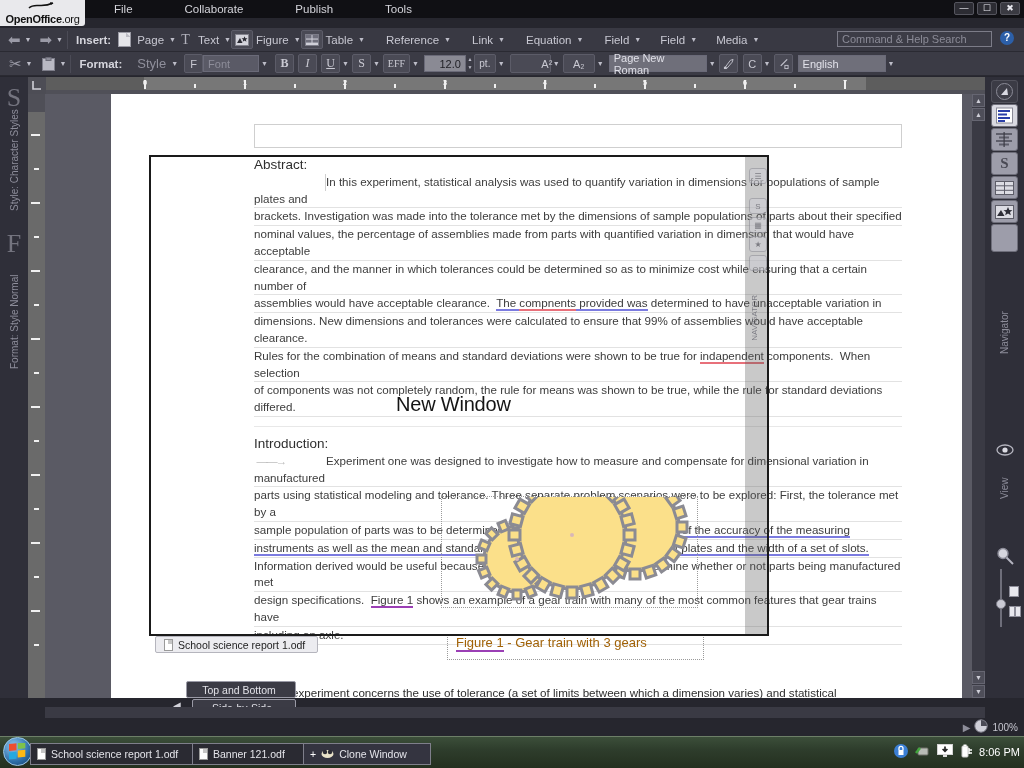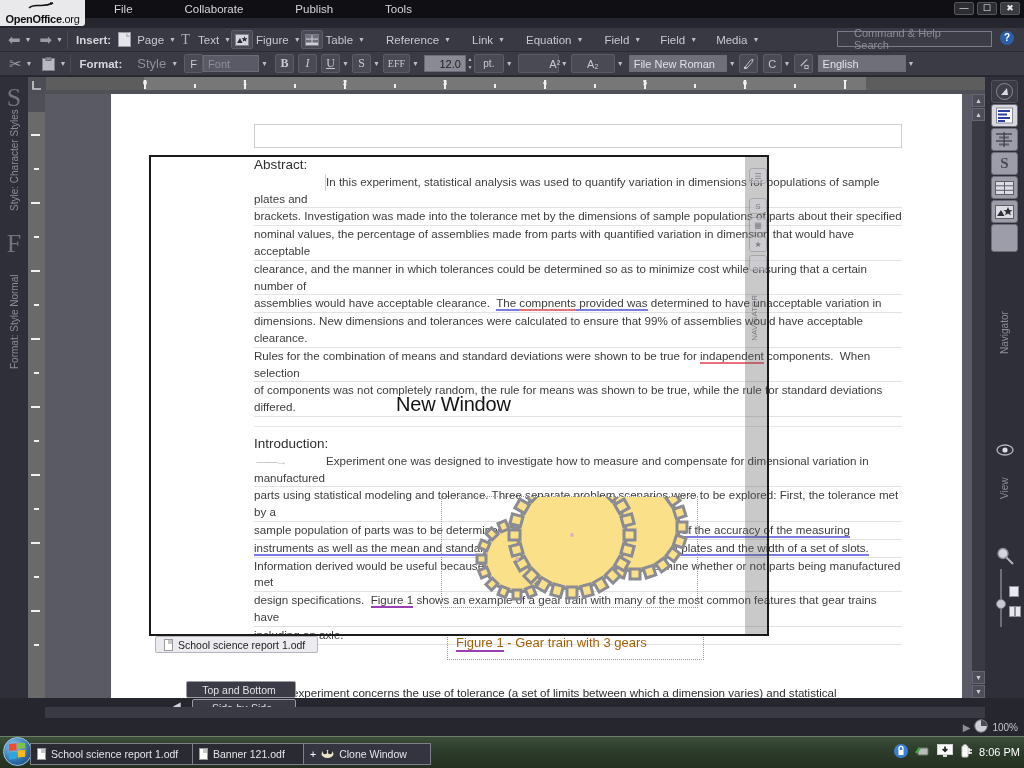--- a/index.html
+++ b/index.html
@@ -36,21 +36,21 @@
   .tbtn.flat{background:transparent;border:none;}
   .lbl{color:#d6d6dd;font-size:11.5px;font-weight:bold;padding:0 4px;}
   .mlbl{color:#c8c8d2;font-size:11.5px;padding:0 3px;}
   .mlbl.dim{color:#8f8f9b;}
   .caret{color:#bdbdc8;font-size:7px;margin-left:2px;}
   .arrowbtn{color:#9a9aa6;font-size:15px;line-height:15px;padding:0 2px;}
   .txtfield{height:17px;background:#5a5a66;border:1px solid #6a6a78;color:#d9d9e2;font-size:11px;
     display:flex;align-items:center;padding:4px 4px;}
   .spin{display:flex;flex-direction:column;width:8px;height:17px;justify-content:space-around;align-items:center;color:#c0c0cc;font-size:5px;line-height:5px;}
   .searchbox{position:absolute;right:32px;top:3px;width:155px;height:16px;border:1px solid #7c7c88;
-    background:#3c3c46;color:#8b8b97;font-size:11px;display:flex;align-items:center;padding:0 16px;}
+    background:#3c3c46;color:#8b8b97;font-size:11px;display:flex;align-items:center;padding:0 4px;}
   .helpq{position:absolute;right:10px;top:3px;width:14px;height:14px;border-radius:50%;background:#2c5fa8;
     color:#fff;font-size:10px;font-weight:bold;text-align:center;line-height:14px;}
 
   
   .railL{position:absolute;left:0;top:77px;width:28px;height:621px;background:#2f2f39;}
   .railR{position:absolute;right:0;top:77px;width:39px;height:621px;background:#2f2f39;}
   .vtext{writing-mode:vertical-rl;transform:rotate(180deg);color:#8e8e9b;font-size:10px;white-space:nowrap;}
   .bigGlyph{color:#74747f;font-size:26px;font-family:"Liberation Serif",serif;text-align:center;}
 
   .railR .ricon{width:27px;height:23px;margin:0 auto 1px auto;background:#9d9daa;border:1px solid #6e6e7a;
@@ -261,30 +261,30 @@
     <div class="caret">▼</div>
     <div style="width:3px"></div>
     <div class="tbtn" style="width:27px;font-size:10px;font-family:'Liberation Serif',serif;">EFF</div>
     <div class="caret">▼</div>
     <div style="width:5px"></div>
     <div class="txtfield" style="width:42px;justify-content:flex-end;background:#8a8a94;color:#1e1e24;">12.0</div>
     <div class="spin">
         <span>▲</span>
         <span>▼</span>
       </div>
-    <div class="tbtn" style="width:30px;font-size:10px;">pt.</div>
+    <div class="tbtn" style="width:22px;font-size:10px;">pt.</div>
     <div class="caret">▼</div>
     <div style="width:5px"></div>
     <div class="tbtn" style="width:20px;font-size:11px;padding-left:36px;">A²</div>
     <div class="caret">▼</div>
     <div style="width:3px"></div>
-    <div class="tbtn" style="width:44px;font-size:11px;">A₂</div>
+    <div class="tbtn" style="width:32px;font-size:11px;">A₂</div>
     <div class="caret">▼</div>
     <div style="width:5px"></div>
-    <div class="txtfield" style="width:98px;background:#6f6f7a;color:#e0e0e8;">File New Roman</div>
+    <div class="txtfield" style="width:98px;background:#6f6f7a;color:#e0e0e8;">Page New Roman</div>
     <div class="caret">▼</div>
     <div style="width:3px"></div>
     <div class="tbtn" style="width:19px;">
       <svg width="12" height="12" viewBox="0 0 12 12">
           <path d="M2 10 L8 2 L11 1 L10 4 L4 11 Z" fill="none" stroke="#c5c5cf"></path>
           <rect x="1" y="9" width="3" height="2.5" fill="#c5c5cf"></rect>
         </svg>
     </div>
     <div style="width:5px"></div>
     <div class="tbtn" style="width:19px;font-size:11px;">C</div>

